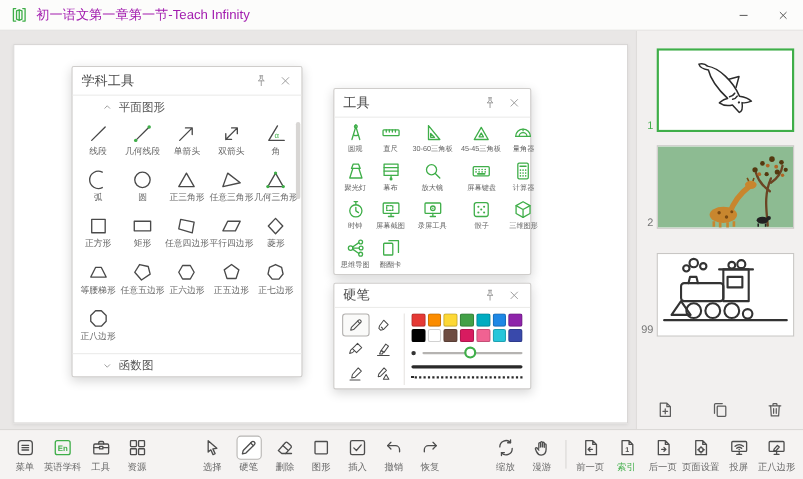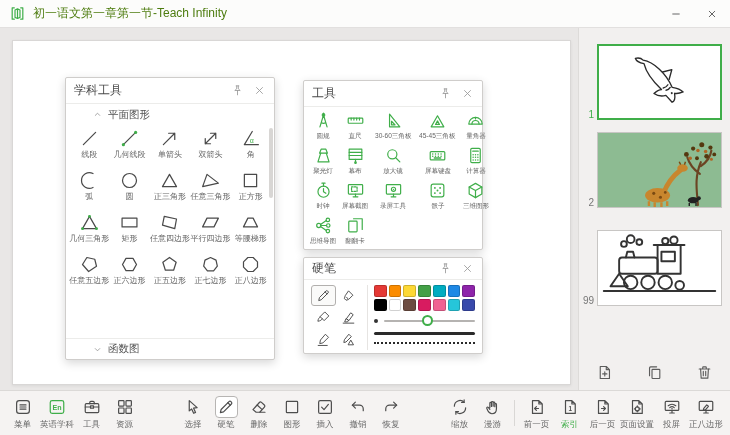--- a/index.html
+++ b/index.html
@@ -3,29 +3,29 @@
 <meta charset="utf-8">
 <style>
 *{box-sizing:border-box;margin:0;padding:0}
 html,body{width:730px;height:435px;overflow:hidden}
 body{font-family:"Liberation Sans","DejaVu Sans",sans-serif;background:#e9e7e6;color:#333}
 .ic{display:block;stroke:currentColor;fill:none;stroke-width:1.6;stroke-linecap:round;stroke-linejoin:round}
 .window{width:730px;height:435px;display:flex;flex-direction:column}
 .titlebar{flex:0 0 28px;background:#fcfcfb;border-bottom:1px solid #e2e0df;display:flex;align-items:center;padding-left:9px}
 .logo{width:17px;height:17px;color:#3fae49}
 .logo .ic{width:17px;height:17px;stroke-width:1.7}
-.title{font-size:12px;color:#4d7c0f;margin-left:7px}
+.title{font-size:12px;color:#a21caf;margin-left:7px}
 .win-btns{margin-left:auto;display:flex;height:100%}
 .win-btn{width:36px;height:100%;display:flex;align-items:center;justify-content:center;color:#555;cursor:pointer}
 .win-btn .ic{width:12px;height:12px;stroke-width:1.8}
 .main{flex:1;display:flex;min-height:0;position:relative}
 .canvas-area{flex:1;position:relative}
 .canvas{position:absolute;left:12px;top:12px;right:7px;bottom:5px;background:#fff;border:1px solid #d9d7d6;box-shadow:0 1px 3px rgba(0,0,0,.07)}
 .panel{position:absolute;background:#fff;border:1px solid #cfcdcb;border-radius:2px;box-shadow:0 3px 10px rgba(0,0,0,.16);display:flex;flex-direction:column}
-.p-subject{left:65px;top:49px;width:210px;height:283px}
+.p-subject{left:65px;top:32px;width:210px;height:283px}
 .p-tools{left:303px;top:52px;width:180px;height:170px}
 .p-pen{left:303px;top:229px;width:180px;height:97px}
 .panel-header{flex:0 0 26px;display:flex;align-items:center;padding:0 8px;border-bottom:1px solid #ececea}
 .p-pen .panel-header{flex:0 0 22px}
 .panel-title{font-size:12px;color:#4a4a4a}
 .spacer{flex:1}
 .ph-btn{width:13px;height:13px;color:#9a9a9a;margin-left:9px;cursor:pointer}
 .ph-btn .ic{width:13px;height:13px}
 .section-row{flex:0 0 21px;display:flex;align-items:center;gap:6px;padding:0 27px;font-size:10.5px;color:#555;cursor:pointer}
 .section-row.footer{border-top:1px solid #ececea;margin-top:auto}
@@ -208,59 +208,67 @@
               <span class="cicon">
                 <svg class="ic" viewBox="0 0 24 24">
                   <path d="M8 5 L21 15 L3 19 Z"></path>
                 </svg>
               </span>
               <span class="clabel">任意三角形</span>
             </div>
             <div class="cell">
               <span class="cicon">
                 <svg class="ic" viewBox="0 0 24 24">
-                  <rect x="5" y="5" width="14" height="14"></rect>
-                </svg>
-              </span>
-              <span class="clabel">正方形</span>
-            </div>
-            <div class="cell">
-              <span class="cicon">
-                <svg class="ic" viewBox="0 0 24 24">
                   <path d="M12 5 L20 19 H4 Z"></path>
                   <circle cx="12" cy="5" r="1.7" fill="#3fae49" stroke="none"></circle>
                   <circle cx="20" cy="19" r="1.7" fill="#3fae49" stroke="none"></circle>
                   <circle cx="4" cy="19" r="1.7" fill="#3fae49" stroke="none"></circle>
                 </svg>
               </span>
               <span class="clabel">几何三角形</span>
             </div>
             <div class="cell">
               <span class="cicon">
                 <svg class="ic" viewBox="0 0 24 24">
+                  <rect x="5" y="5" width="14" height="14"></rect>
+                </svg>
+              </span>
+              <span class="clabel">正方形</span>
+            </div>
+            <div class="cell">
+              <span class="cicon">
+                <svg class="ic" viewBox="0 0 24 24">
                   <rect x="3.5" y="7" width="17" height="10"></rect>
                 </svg>
               </span>
               <span class="clabel">矩形</span>
             </div>
             <div class="cell">
               <span class="cicon">
                 <svg class="ic" viewBox="0 0 24 24">
                   <path d="M6 5 L20 8 L18 19 L4 15 Z"></path>
                 </svg>
               </span>
               <span class="clabel">任意四边形</span>
             </div>
             <div class="cell">
               <span class="cicon">
                 <svg class="ic" viewBox="0 0 24 24">
                   <path d="M8 7 H21 L16 17 H3 Z"></path>
                 </svg>
               </span>
               <span class="clabel">平行四边形</span>
+            </div>
+            <div class="cell">
+              <span class="cicon">
+                <svg class="ic" viewBox="0 0 24 24">
+                  <path d="M12 4 L19.5 12 L12 20 L4.5 12 Z"></path>
+                </svg>
+              </span>
+              <span class="clabel">菱形</span>
             </div>
             <div class="cell">
               <span class="cicon">
                 <svg class="ic" viewBox="0 0 24 24">
                   <path d="M9 7 h6 l5 10 H4 Z"></path>
                 </svg>
               </span>
               <span class="clabel">等腰梯形</span>
             </div>
             <div class="cell">

